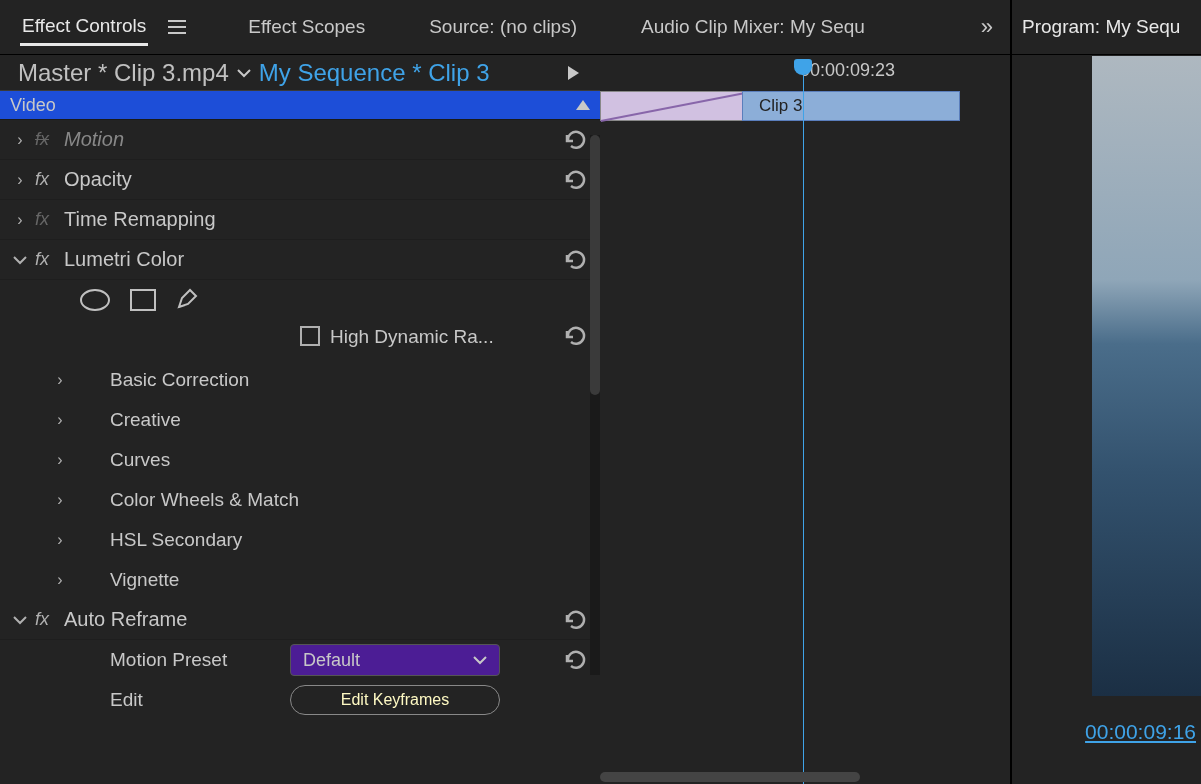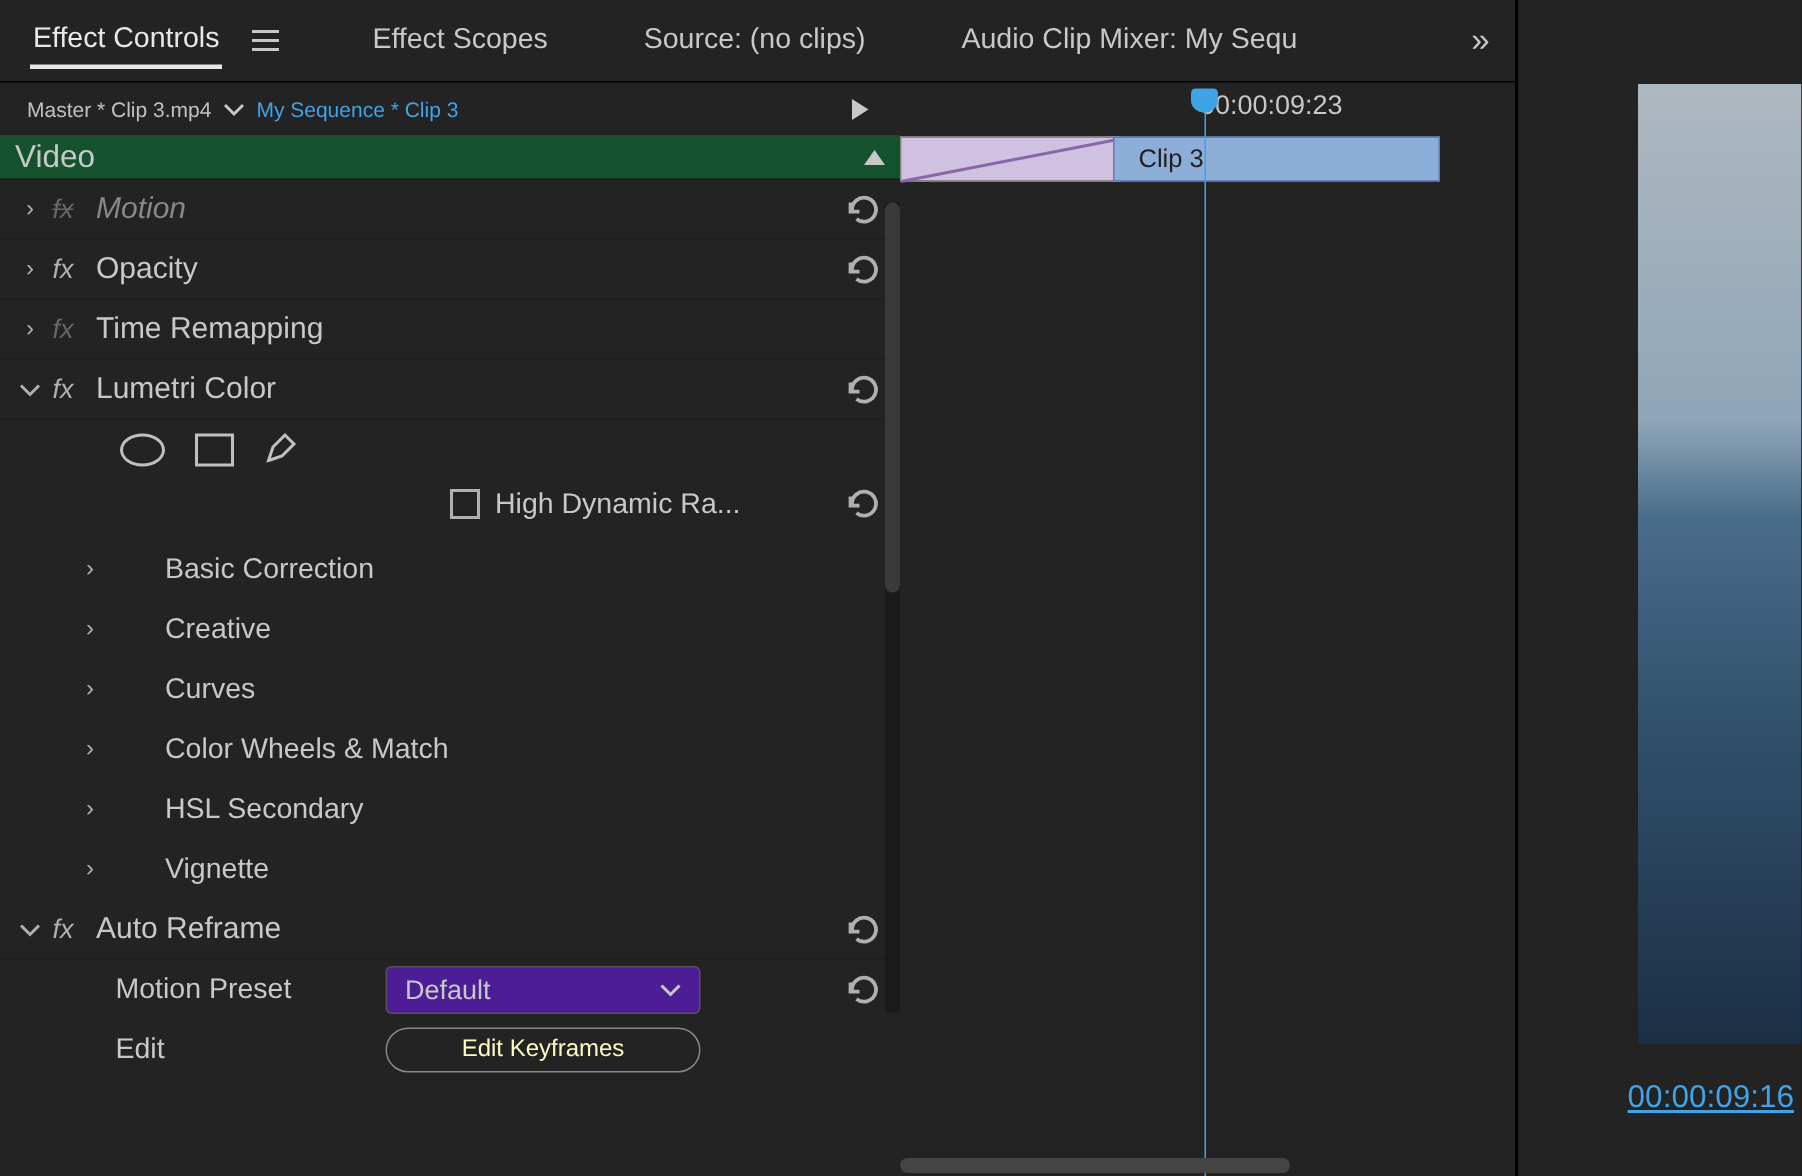--- a/index.html
+++ b/index.html
@@ -9,46 +9,46 @@
 .tab-bar { display: flex; align-items: center; height: 55px; background: #232323; padding: 0 20px; gap: 10px; border-bottom: 1px solid #000; }
 .tab { color: #c8c8c8; font-size: 19px; cursor: pointer; padding: 6px 2px; }
 .tab.active { color: #e8e8e8; border-bottom: 3px solid #e8e8e8; font-weight: 500; }
 .tab-hamburger { margin-left: 10px; display: inline-flex; flex-direction: column; gap: 4px; }
 .tab-hamburger span { width: 18px; height: 2px; background: #c8c8c8; display: block; }
 .tab-sp { flex: 0 0 40px; }
 .overflow { margin-left: auto; font-size: 22px; color: #c8c8c8; letter-spacing: -3px; }
 .content-area { flex: 1; display: flex; overflow: hidden; }
 .effects-list { width: 600px; background: #232323; overflow: hidden; display:flex; flex-direction:column; }
 .timeline-area { flex: 1; background: #232323; position: relative; }
-.master-row { display: flex; align-items: center; height: 35px; padding: 0 10px; font-size: 14px; color:#c0c0c0;text-align:right; }
+.master-row { display: flex; align-items: center; height: 35px; padding: 0 10px; font-size: 24px; color:#c0c0c0;text-align:right; }
 .master-clip { margin-left: 8px; }
 .chev-v { margin: 0 8px; font-size: 14px; }
 .seq-clip { color: #3fa3e8; }
 .play-tri { margin-left: auto; margin-right: 10px; }
-.video-header { display: flex; align-items: center; height: 30px; padding: 0 10px; background: #14532d; font-size: 21px; border-top:1px solid #3a3a3a; border-bottom:1px solid #1a1a1a; }
+.video-header { display: flex; align-items: center; height: 30px; padding: 0 10px; background: #1d4ed8; font-size: 18px; border-top:1px solid #3a3a3a; border-bottom:1px solid #1a1a1a; }
 .video-header .vh-label { flex: 1; }
 .tri-up { border-left: 7px solid transparent; border-right: 7px solid transparent; border-bottom: 10px solid #c8c8c8; width:0; height:0; }
 .effect-row { display:flex; align-items:center; height:40px; padding:0 10px; font-size:20px; border-bottom:1px solid #1e1e1e; }
 .chev { width:20px; text-align:center; font-size:16px; color:#b0b0b0; cursor:pointer; }
 .fx-icon { width:24px; font-style:italic; font-size:18px; text-align:center; color:#b0b0b0; }
 .fx-icon.off { color:#666; text-decoration:line-through; }
 .fx-icon.dim { color:#666; }
 .eff-label { margin-left:10px; color:#c8c8c8; flex:1; }
 .eff-label.dim { color:#888;font-style:italic; }
 .mask-row { display:flex; align-items:center; padding:4px 0 4px 80px; gap:20px; height:40px; }
 .mask-ellipse { width:30px; height:22px; border:2px solid #c0c0c0; border-radius:50%; }
 .mask-rect { width:26px; height:22px; border:2px solid #c0c0c0; }
 .mask-pen svg { width:24px; height:24px; }
 .hdr-row { display:flex; align-items:flex-start; padding:6px 10px 6px 0; height:40px; }
 .hdr-check { width:20px; height:20px; border:2px solid #b0b0b0; margin-left:300px; margin-right:10px; }
 .hdr-label { font-size:19px; }
 .sub-row { display:flex; align-items:center; height:40px; padding-left:50px; font-size:19px; }
 .sub-chev { width:20px; text-align:center; font-size:16px; color:#b0b0b0; }
 .sub-label { margin-left:40px; }
-.param-row { display:flex; align-items:center; height:40px; padding-left:77px; font-size:19px; }
+.param-row { display:flex; align-items:center; height:40px; padding-left:110px; font-size:19px; }
 .param-label { width:180px; }
 .dropdown { display:flex; align-items:center; width:210px; height:32px; background:#4c1d95; border:1px solid #555; border-radius:4px; padding:0 12px; font-size:18px; color:#c8c8c8; }
 .dropdown .dd-val { flex:1; }
 .edit-btn { width:210px; height:30px; border:1px solid #888; border-radius:15px; background:transparent; color:#fef9c3; font-size:16px; display:flex; align-items:center; justify-content:center; }
 .reset-right { position:absolute; right:12px; }
 .timeline-tc { position:absolute; top:5px; left:200px; font-size:18px; color:#c8c8c8; }
 .timeline-clip1 { position:absolute; top:36px; left:0; width:147px; height:30px; background:#d1c1e1; border:1px solid #888; }
 .timeline-clip1::before { content:''; position:absolute; left:0; top:28px; width:147px; height:2px; background:#8866aa; transform:rotate(-11deg); transform-origin:left bottom; }
 .timeline-clip2 { position:absolute; top:36px; left:142px; width:218px; height:30px; background:#8caed8; border:1px solid #5a7ebc; padding-left:16px; color:#222; font-size:17px; line-height:28px; }
 .playhead { position:absolute; top:0; left:203px; width:1px; height:100%; }
@@ -229,15 +229,18 @@
         <div class="playhead-line"></div>
       </div>
       <div class="scroll-h">
           <div class="scroll-h-thumb"></div>
         </div>
     </div>
   </div>
 </div>
 
 <div class="right-panel rel">
+  <div class="tab-bar-right">
+    <span class="tab-right">Program: My Sequ</span>
+  </div>
   <div class="prog-img"></div>
   <span class="tc-right">00:00:09:16</span>
 </div>
 
 </body></html>

